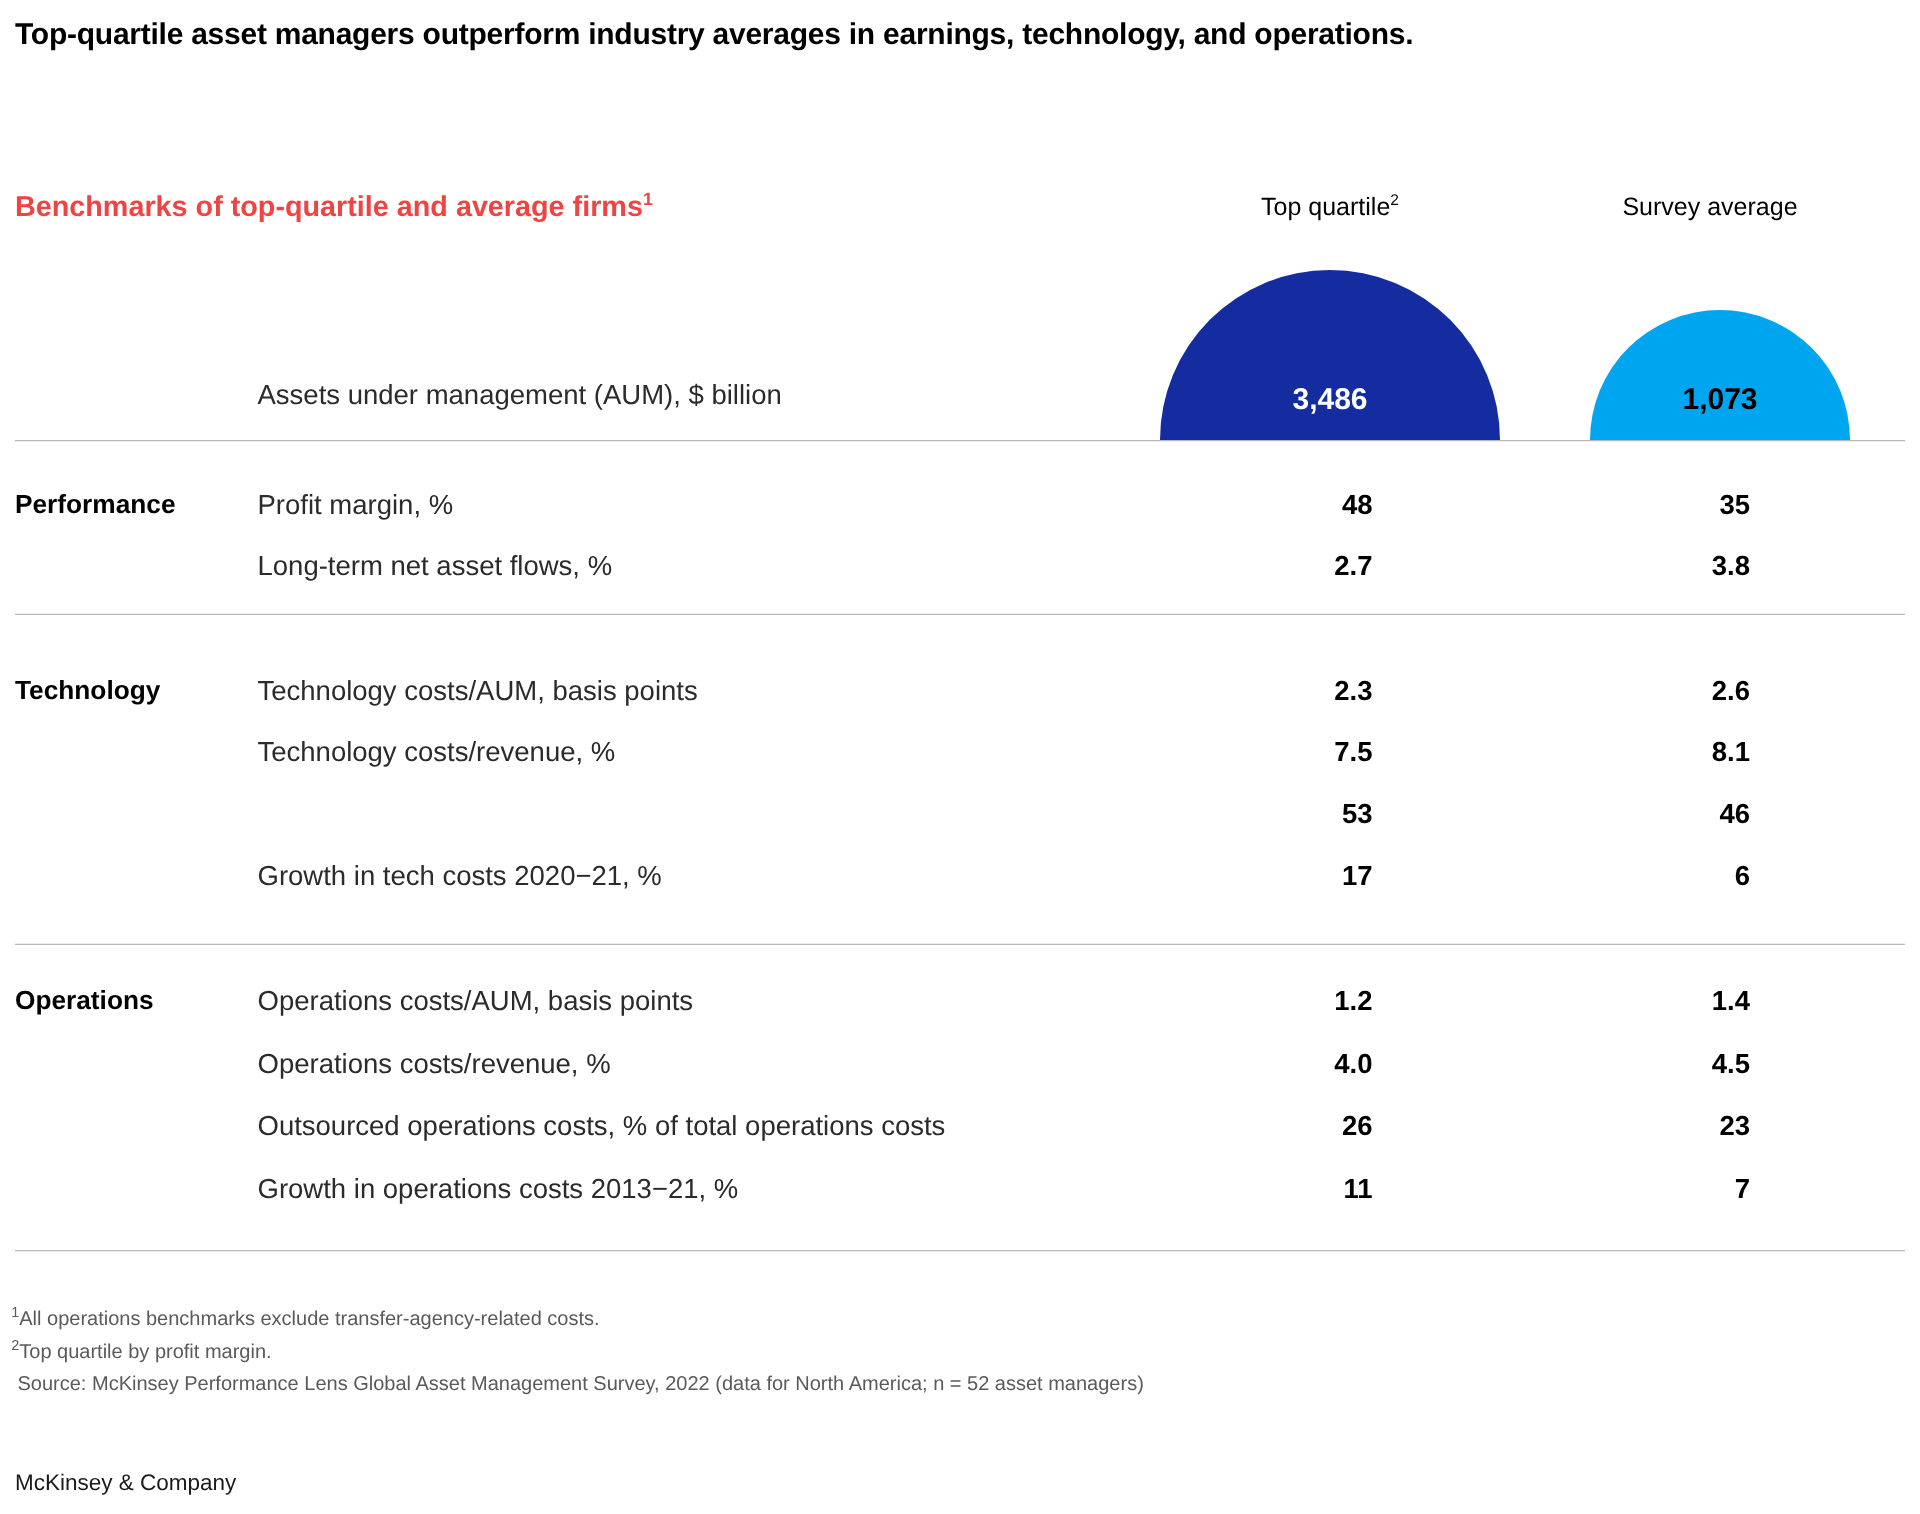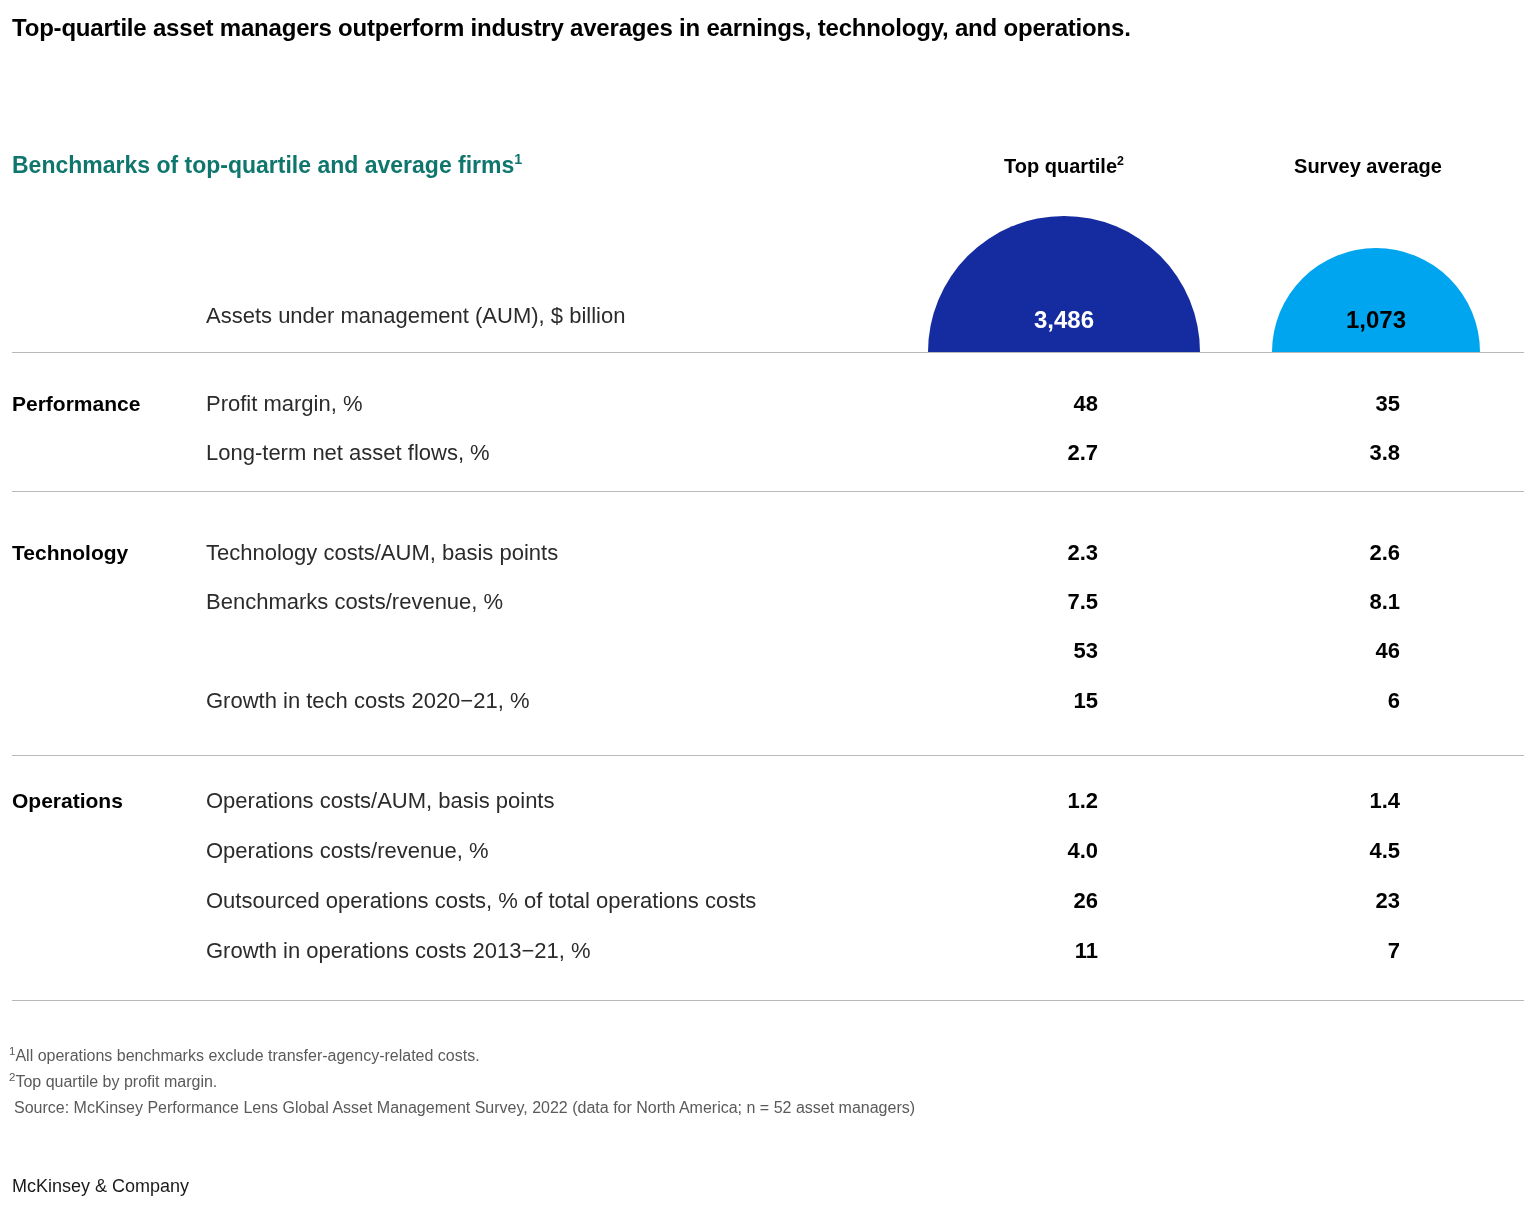--- a/index.html
+++ b/index.html
@@ -37,28 +37,28 @@
     color: #000;
   }
 
   
   .subhead {
     position: absolute;
     left: 12px;
     top: 152px;
     font-size: 23px;
     font-weight: bold;
-    color: #0f766e;
+    color: #ef4444;
     white-space: nowrap;
   }
   .col-head {
     position: absolute;
     top: 155px;
     font-size: 20px;
-    font-weight: bold;
+    font-weight: normal;
     color: #000;
     text-align: center;
     white-space: nowrap;
   }
   .col-head.tq   { left: 928px; width: 272px; }
   .col-head.surv { left: 1253px; width: 230px; }
 
   sup {
     font-size: 0.62em;
     vertical-align: super;
@@ -207,29 +207,29 @@
   <div class="row-label" style="top:440px">Long-term net asset flows, %</div>
   <div class="val tq" style="top:440px">2.7</div>
   <div class="val surv" style="top:440px">3.8</div>
 
   <div class="group-name" style="top:541px">Technology</div>
 
   <div class="row-label" style="top:540px">Technology costs/AUM, basis points</div>
   <div class="val tq" style="top:540px">2.3</div>
   <div class="val surv" style="top:540px">2.6</div>
 
-  <div class="row-label" style="top:589px">Benchmarks costs/revenue, %</div>
+  <div class="row-label" style="top:589px">Technology costs/revenue, %</div>
   <div class="val tq" style="top:589px">7.5</div>
   <div class="val surv" style="top:589px">8.1</div>
 
   <div class="val tq" style="top:638px">53</div>
   <div class="val surv" style="top:638px">46</div>
 
   <div class="row-label" style="top:688px">Growth in tech costs 2020−21, %</div>
-  <div class="val tq" style="top:688px">15</div>
+  <div class="val tq" style="top:688px">17</div>
   <div class="val surv" style="top:688px">6</div>
 
   <div class="group-name" style="top:789px">Operations</div>
 
   <div class="row-label" style="top:788px">Operations costs/AUM, basis points</div>
   <div class="val tq" style="top:788px">1.2</div>
   <div class="val surv" style="top:788px">1.4</div>
 
   <div class="row-label" style="top:838px">Operations costs/revenue, %</div>
   <div class="val tq" style="top:838px">4.0</div>

